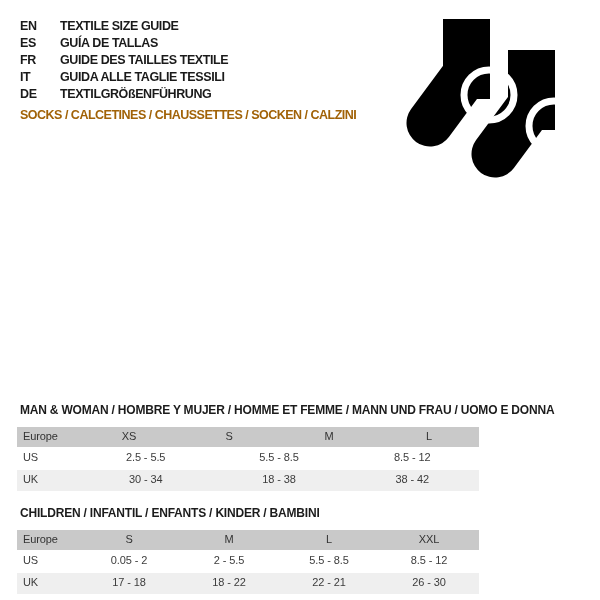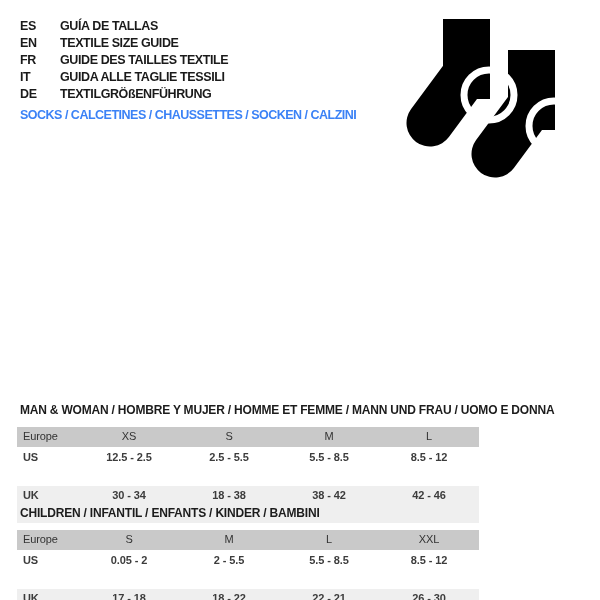--- a/index.html
+++ b/index.html
@@ -18,59 +18,59 @@
     display: flex; line-height: 17px;
     font-weight: 700; font-size: 12.5px;
     letter-spacing: -0.4px; color: #1a1a1a;
   }
   .lang-code { width: 40px; flex: 0 0 40px; }
   .lang-label { white-space: nowrap; }
 
   .category-title {
     position: absolute; left: 20px; top: 107px;
     font-weight: 700; font-size: 12.5px; line-height: 17px;
-    letter-spacing: -0.5px; color: #3b82f6; white-space: nowrap;
+    letter-spacing: -0.5px; color: #a16207; white-space: nowrap;
   }
 
   
   .socks-svg { position: absolute; left: 405px; top: 3px; }
 
   
   .size-section { position: absolute; left: 17px; width: 462px; }
   .size-section.men { top: 404px; }
   .size-section.children { top: 507px; }
   .section-title {
     margin: 0 0 10px 3px;
     font-weight: 700; font-size: 12px; line-height: 13px;
     letter-spacing: -0.2px; color: #1c1c1c; white-space: nowrap;
   }
   .tbl { width: 100%; }
   .trow { display: flex; margin-bottom: 1px; }
   .trow.head { height: 20px; line-height: 18px; background: #c9c9c9; }
-  .trow.data { height: 37px; line-height: 19px; font-weight: bold; }
+  .trow.data { height: 21px; line-height: 19px; }
   .trow.data.odd  { background: #ffffff; }
   .trow.data.even { background: #efefef; justify-content: center; }
   .tcell {
     font-size: 11px; letter-spacing: -0.1px; color: #3c3c3c;
   }
   .trow.head .tcell { color: #333333; }
   .tcell.lab { flex: 0 0 56px; padding-left: 6px; text-align: left; }
   .tcell.val { flex: 1 1 0; text-align: center; }
 </style>
 </head>
 <body>
 
 <div class="lang-block">
   <div class="lang-row">
+    <span class="lang-code">EN</span>
+    <span class="lang-label">TEXTILE SIZE GUIDE</span>
+  </div>
+  <div class="lang-row">
     <span class="lang-code">ES</span>
     <span class="lang-label">GUÍA DE TALLAS</span>
-  </div>
-  <div class="lang-row">
-    <span class="lang-code">EN</span>
-    <span class="lang-label">TEXTILE SIZE GUIDE</span>
   </div>
   <div class="lang-row">
     <span class="lang-code">FR</span>
     <span class="lang-label">GUIDE DES TAILLES TEXTILE</span>
   </div>
   <div class="lang-row">
     <span class="lang-code">IT</span>
     <span class="lang-label">GUIDA ALLE TAGLIE TESSILI</span>
   </div>
   <div class="lang-row">
@@ -101,31 +101,29 @@
   <div class="tbl">
     <div class="trow head">
       <span class="tcell lab">Europe</span>
       <span class="tcell val">XS</span>
       <span class="tcell val">S</span>
       <span class="tcell val">M</span>
       <span class="tcell val">L</span>
     </div>
     <div class="trow data odd">
       <span class="tcell lab">US</span>
-      <span class="tcell val">12.5 - 2.5</span>
       <span class="tcell val">2.5 - 5.5</span>
       <span class="tcell val">5.5 - 8.5</span>
       <span class="tcell val">8.5 - 12</span>
     </div>
     <div class="trow data even">
       <span class="tcell lab">UK</span>
       <span class="tcell val">30 - 34</span>
       <span class="tcell val">18 - 38</span>
       <span class="tcell val">38 - 42</span>
-      <span class="tcell val">42 - 46</span>
     </div>
   </div>
 </div>
 
 <div class="size-section children">
   <div class="section-title">CHILDREN / INFANTIL / ENFANTS / KINDER / BAMBINI</div>
   <div class="tbl">
     <div class="trow head">
       <span class="tcell lab">Europe</span>
       <span class="tcell val">S</span>

